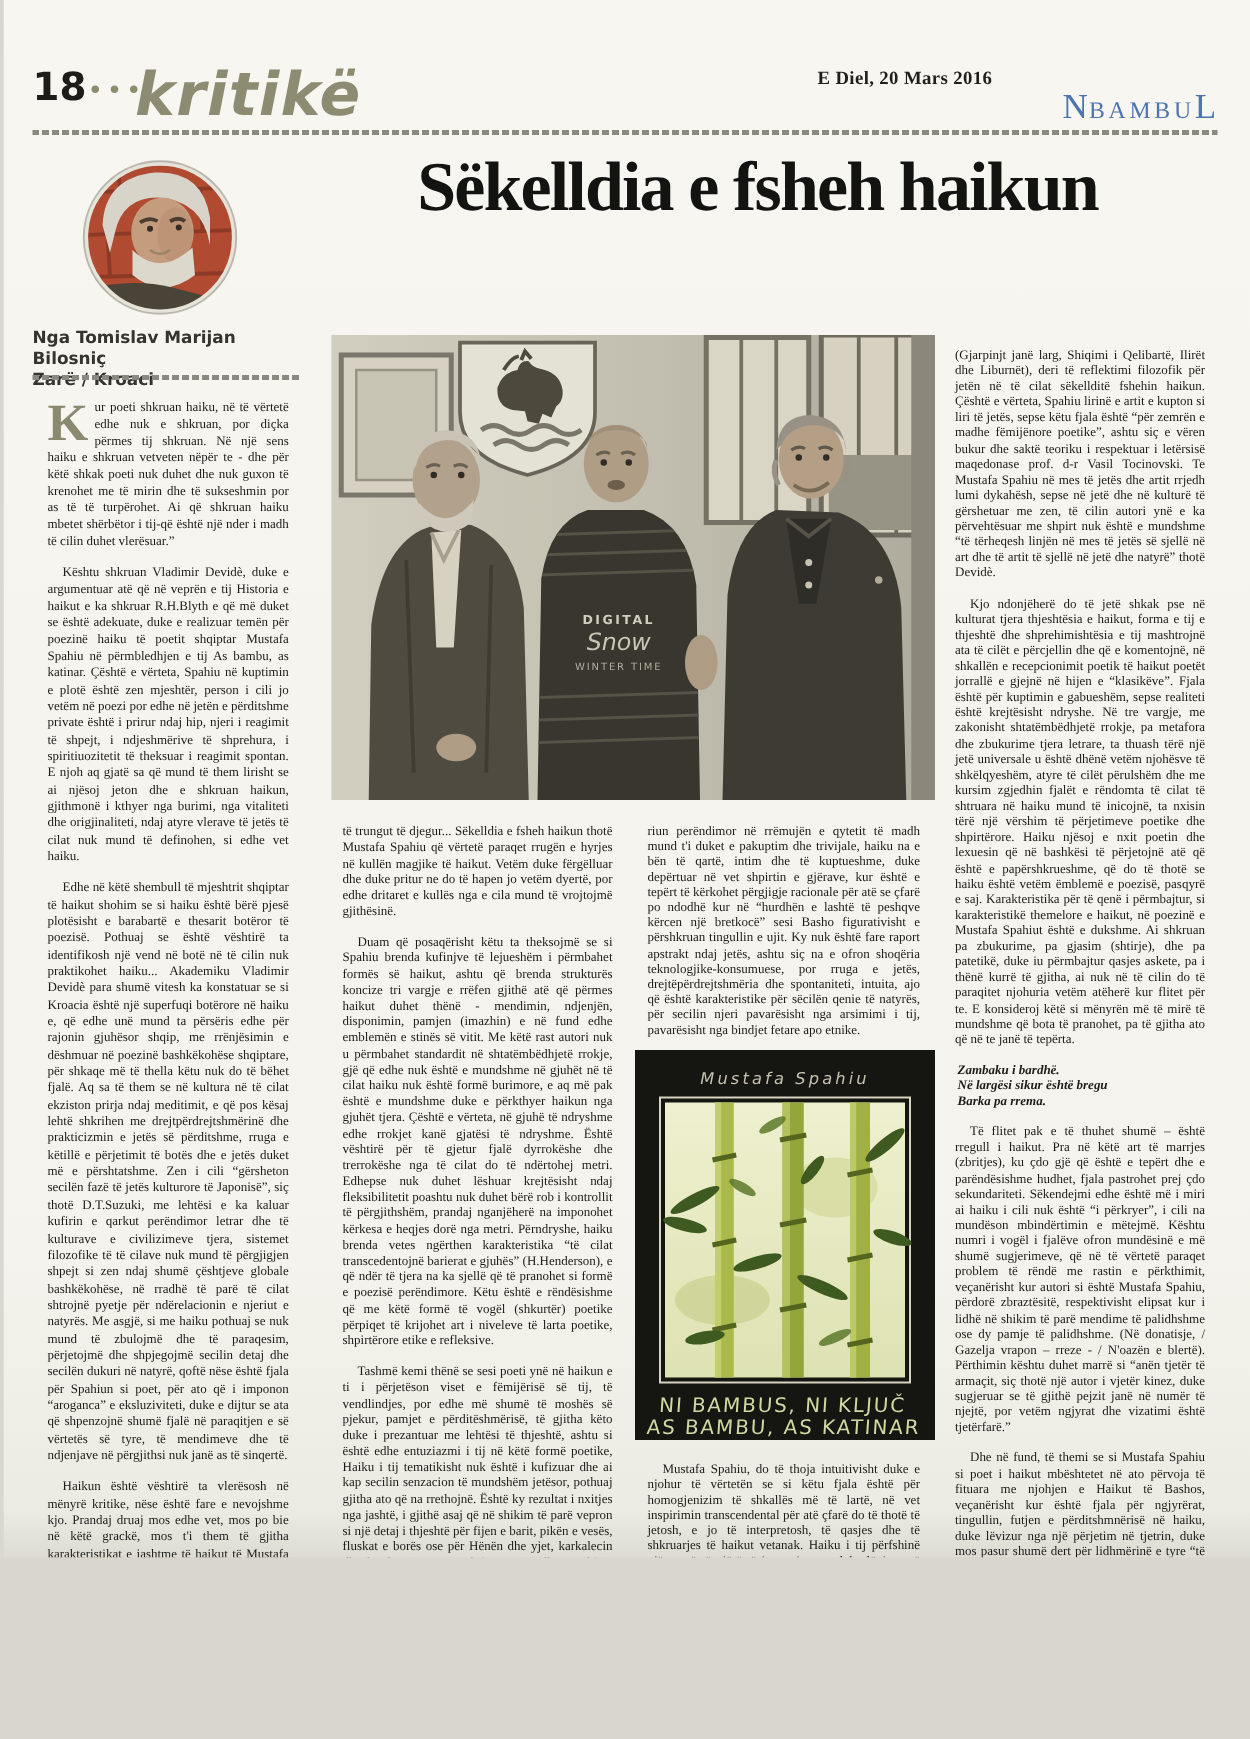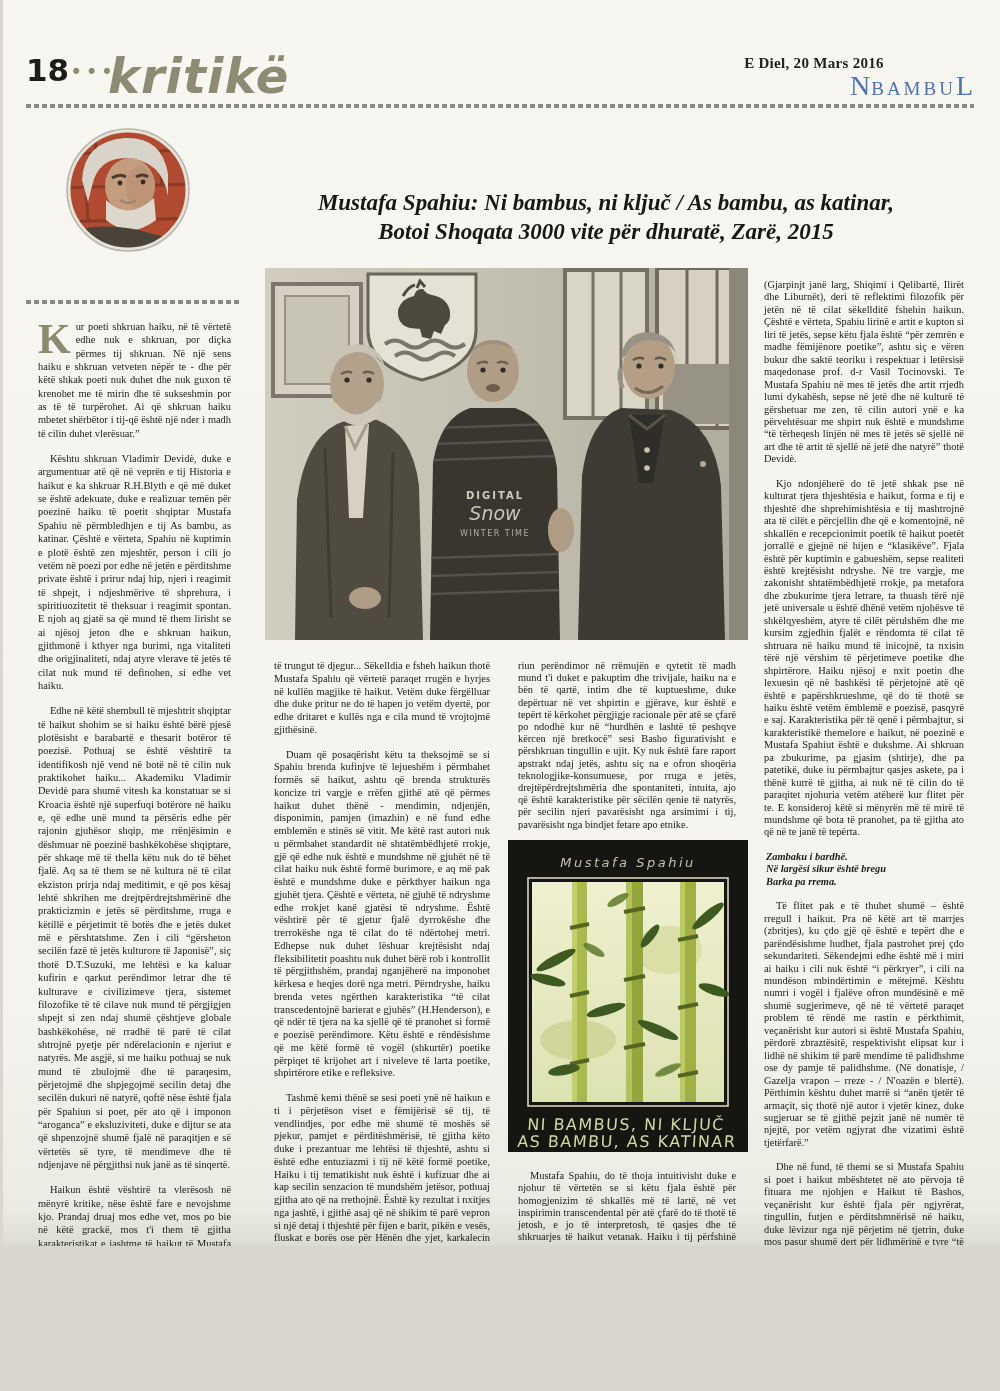--- a/index.html
+++ b/index.html
@@ -4,21 +4,21 @@
 <style>
   html,body{margin:0;padding:0;background:#d8d6cd;}
   #page{position:relative;width:1000px;height:1246px;overflow:hidden;
     background:linear-gradient(180deg,#f7f6f1 0%,#f4f3ed 80%,#ecebe3 97%,#dddcd2 100%);
     font-family:"Liberation Serif",serif;color:#1c1b18;}
   .abs{position:absolute;}
   
   .pagenum{left:26px;top:52px;font-family:"DejaVu Sans",sans-serif;font-weight:800;font-size:31px;color:#1d1c19;}
   .bullets{left:70px;top:60px;font-size:21px;letter-spacing:3px;color:#8d8c6f;font-family:"DejaVu Sans",sans-serif;}
   .section{left:108px;top:48px;font-family:"DejaVu Sans",sans-serif;font-style:italic;font-weight:600;font-size:48px;color:#8d8c72;letter-spacing:1px;}
-  .dateline{right:26px;top:55px;width:320px;text-align:center;font-weight:700;font-size:15px;letter-spacing:.3px;color:#201f1b;}
+  .dateline{right:26px;top:55px;width:320px;text-align:left;font-weight:700;font-size:15px;letter-spacing:.3px;color:#201f1b;}
   .masthead{right:26px;top:70px;width:320px;text-align:right;color:#4d74ae;font-family:"Liberation Serif",serif;}
   .masthead .big{font-size:28px;letter-spacing:1px;}
   .masthead .small{font-size:19px;letter-spacing:3px;}
   .dotrule{height:4px;background-image:repeating-linear-gradient(90deg,#8a8a82 0 5px,transparent 5px 8px);}
   .rule-top{left:26px;top:104px;width:948px;}
   
   .headline{left:232px;top:118px;width:748px;text-align:center;font-weight:800;font-size:56px;letter-spacing:-1.5px;color:#131311;}
   .subhead{left:232px;top:188px;width:748px;text-align:center;font-weight:700;font-style:italic;font-size:23px;line-height:29px;color:#181714;}
   
   .portrait{left:64px;top:126px;width:128px;height:128px;}
@@ -50,24 +50,21 @@
 
   <div class="abs pagenum">18</div>
   <div class="abs bullets">•••</div>
   <div class="abs section">kritikë</div>
   <div class="abs dateline">E Diel, 20 Mars 2016</div>
   <div class="abs masthead">
     <span class="big">N</span><span class="small">BAMBU</span><span class="big">L</span>
   </div>
   <div class="abs dotrule rule-top"></div>
 
-  <div class="abs subhead">
-    <div>Mustafa Spahiu: Ni bambus, ni ključ / As bambu, as katinar,</div>
-    <div>Botoi Shoqata 3000 vite për dhuratë, Zarë, 2015</div>
-  </div>
+  <div class="abs headline">Sëkelldia e fsheh haikun</div>
 
   <div class="abs portrait">
     <svg width="128" height="128" viewBox="0 0 128 128">
       <defs>
           <clipPath id="pclip">
             <circle cx="64" cy="64" r="59"></circle>
           </clipPath>
         </defs>
       <circle cx="64" cy="64" r="61" fill="#cfccc2"></circle>
       <g clip-path="url(#pclip)">
@@ -88,20 +85,24 @@
         <circle cx="56" cy="57" r="2.4" fill="#352b22"></circle>
           <circle cx="79" cy="56" r="2.4" fill="#352b22"></circle>
         <path d="M42,74 Q64,96 90,72 L92,94 Q66,114 42,94 Z" fill="#ddd8cc"></path>
         <path d="M56,74 q8,6 16,0" stroke="#9c8468" stroke-width="2" fill="none"></path>
         <path d="M0,128 L4,106 Q40,96 74,104 L128,118 L128,128 Z" fill="#4a4438"></path>
       </g>
       <circle cx="64" cy="64" r="59" fill="none" stroke="#e6e3da" stroke-width="3"></circle>
       <circle cx="64" cy="64" r="61" fill="none" stroke="#b9b6ab" stroke-width="1.5"></circle>
     </svg>
   </div>
+  <div class="abs byline">
+    <div>Nga Tomislav Marijan Bilosniç</div>
+    <div>Zarë / Kroaci</div>
+  </div>
   <div class="abs dotrule rule-byline"></div>
 
   <div class="abs coltext c1">
     <p><span class="dropcap">K</span><span>ur poeti shkruan haiku, në të vërtetë edhe nuk e shkruan, por diçka përmes tij shkruan. Në një sens haiku e shkruan vetveten nëpër te - dhe për këtë shkak poeti nuk duhet dhe nuk guxon të krenohet me të mirin dhe të sukseshmin por as të të turpërohet. Ai që shkruan haiku mbetet shërbëtor i tij-që është një nder i madh të cilin duhet vlerësuar.”</span></p>
     <p class="ind">Kështu shkruan Vladimir Devidè, duke e argumentuar atë që në veprën e tij Historia e haikut e ka shkruar R.H.Blyth e që më duket se është adekuate, duke e realizuar temën për poezinë haiku të poetit shqiptar Mustafa Spahiu në përmbledhjen e tij As bambu, as katinar. Çështë e vërteta, Spahiu në kuptimin e plotë është zen mjeshtër, person i cili jo vetëm në poezi por edhe në jetën e përditshme private është i prirur ndaj hip, njeri i reagimit të shpejt, i ndjeshmërive të shprehura, i spiritiuozitetit të theksuar i reagimit spontan. E njoh aq gjatë sa që mund të them lirisht se ai njësoj jeton dhe e shkruan haikun, gjithmonë i kthyer nga burimi, nga vitaliteti dhe origjinaliteti, ndaj atyre vlerave të jetës të cilat nuk mund të definohen, si edhe vet haiku.</p>
     <p class="ind">Edhe në këtë shembull të mjeshtrit shqiptar të haikut shohim se si haiku është bërë pjesë plotësisht e barabartë e thesarit botëror të poezisë. Pothuaj se është vështirë ta identifikosh një vend në botë në të cilin nuk praktikohet haiku... Akademiku Vladimir Devidè para shumë vitesh ka konstatuar se si Kroacia është një superfuqi botërore në haiku e, që edhe unë mund ta përsëris edhe për rajonin gjuhësor shqip, me rrënjësimin e dëshmuar në poezinë bashkëkohëse shqiptare, për shkaqe më të thella këtu nuk do të bëhet fjalë. Aq sa të them se në kultura në të cilat ekziston prirja ndaj meditimit, e që pos kësaj lehtë shkrihen me drejtpërdrejtshmërinë dhe prakticizmin e jetës së përditshme, rruga e këtillë e përjetimit të botës dhe e jetës duket më e përshtatshme. Zen i cili “gërsheton secilën fazë të jetës kulturore të Japonisë”, siç thotë D.T.Suzuki, me lehtësi e ka kaluar kufirin e qarkut perëndimor letrar dhe të kulturave e civilizimeve tjera, sistemet filozofike të të cilave nuk mund të përgjigjen shpejt si zen ndaj shumë çështjeve globale bashkëkohëse, në rradhë të parë të cilat shtrojnë pyetje për ndërelacionin e njeriut e natyrës. Me asgjë, si me haiku pothuaj se nuk mund të zbulojmë dhe të paraqesim, përjetojmë dhe shpjegojmë secilin detaj dhe secilën dukuri në natyrë, qoftë nëse është fjala për Spahiun si poet, për ato që i imponon “aroganca” e eksluziviteti, duke e dijtur se ata që shpenzojnë shumë fjalë në paraqitjen e së vërtetës së tyre, të mendimeve dhe të ndjenjave në përgjithsi nuk janë as të sinqertë.</p>
     <p class="ind">Haikun është vështirë ta vlerësosh në mënyrë kritike, nëse është fare e nevojshme kjo. Prandaj druaj mos edhe vet, mos po bie në këtë grackë, mos t'i them të gjitha karakteristikat e jashtme të haikut të Mustafa Spahiut, e që me këtë rast të mos bëj fjalë edhe për vlerat e tij më të thella, më të larta, vlerat e brendshme, në vet frytin, esencën, thelbin e gjallë haiku, pra të asaj që është vet haiku. Në përgjithsi, shpjegimet e haikut jo vetëm që e lakuriqojnë por e vdekësojnë haikun. Mjafton që këtu vetëm në atë që është senzacioni i tij, e që është kaltërsia e zambakut të kaltër, qumështi i shiut qumështor, gjërësia në guacën e zallë, akulli në kollitjen vjeshtore, vrragët e thella</p>
   </div>
 
   <div class="abs photo">

